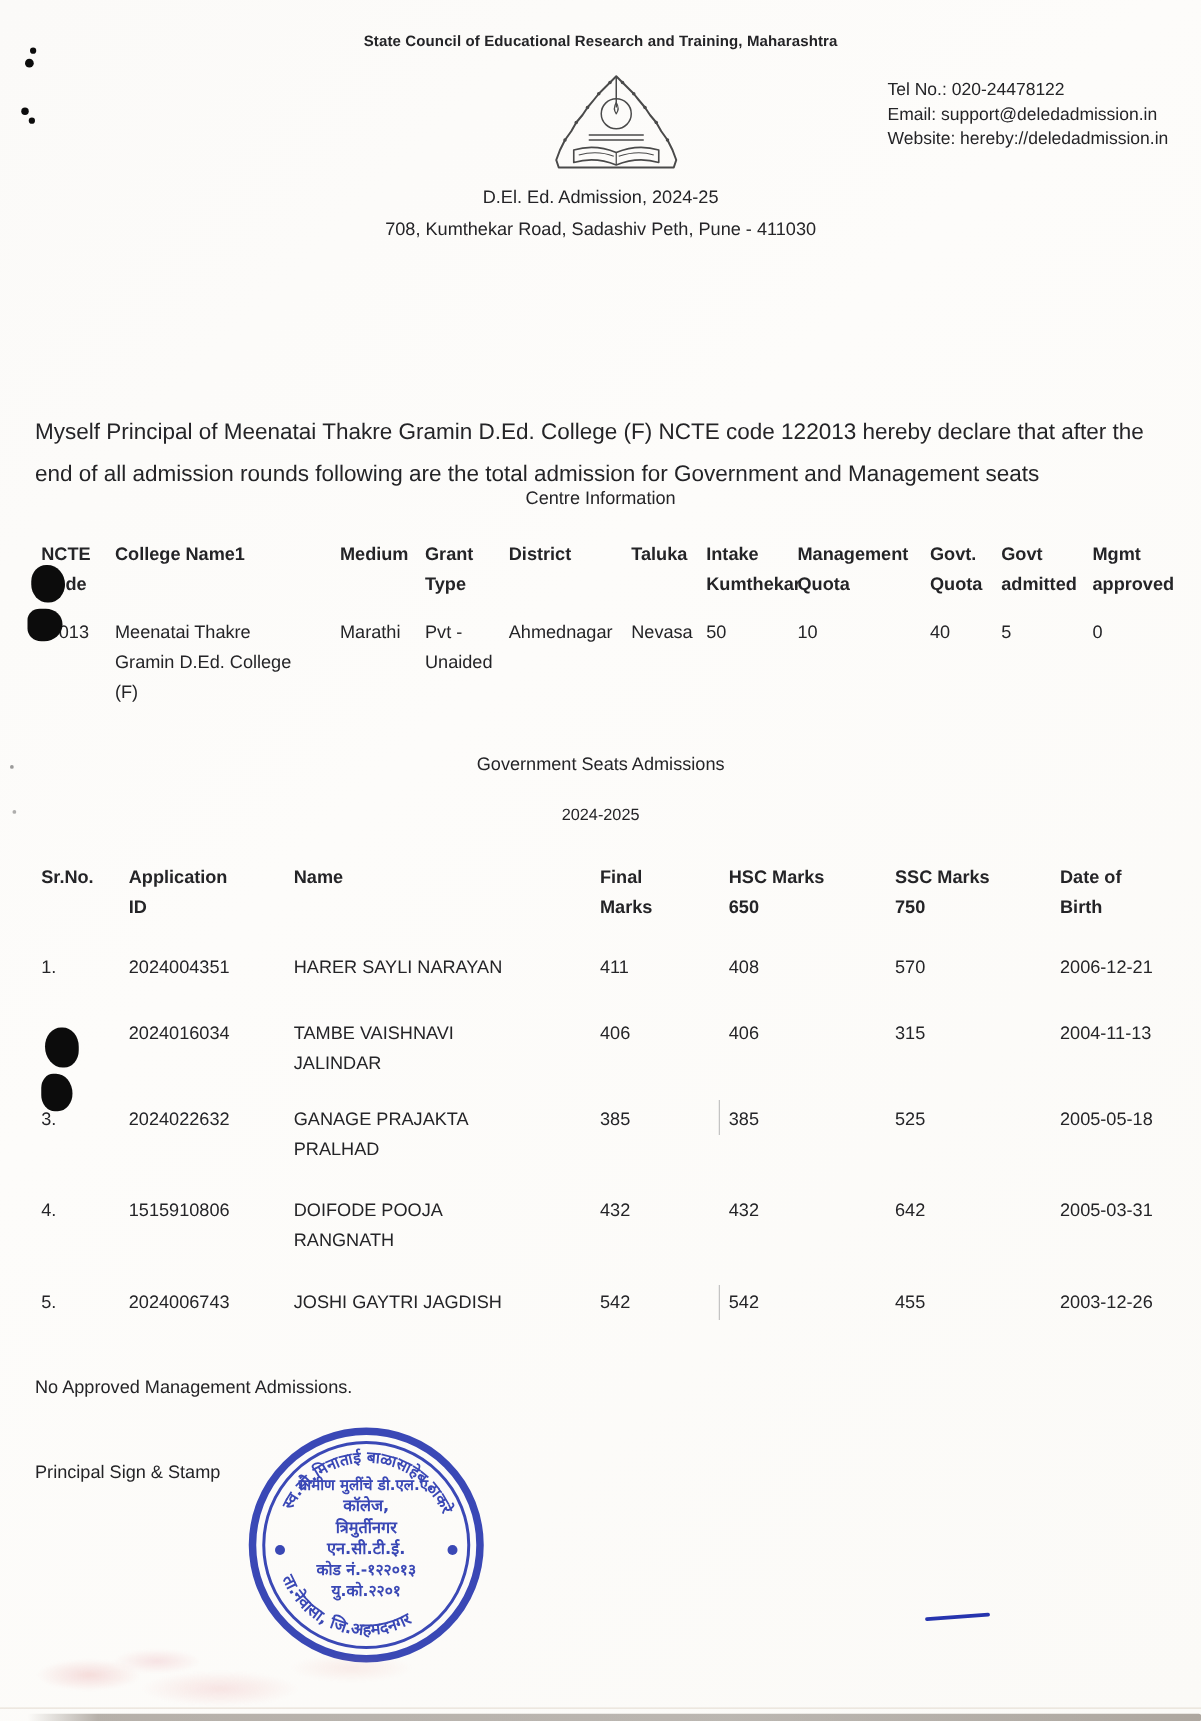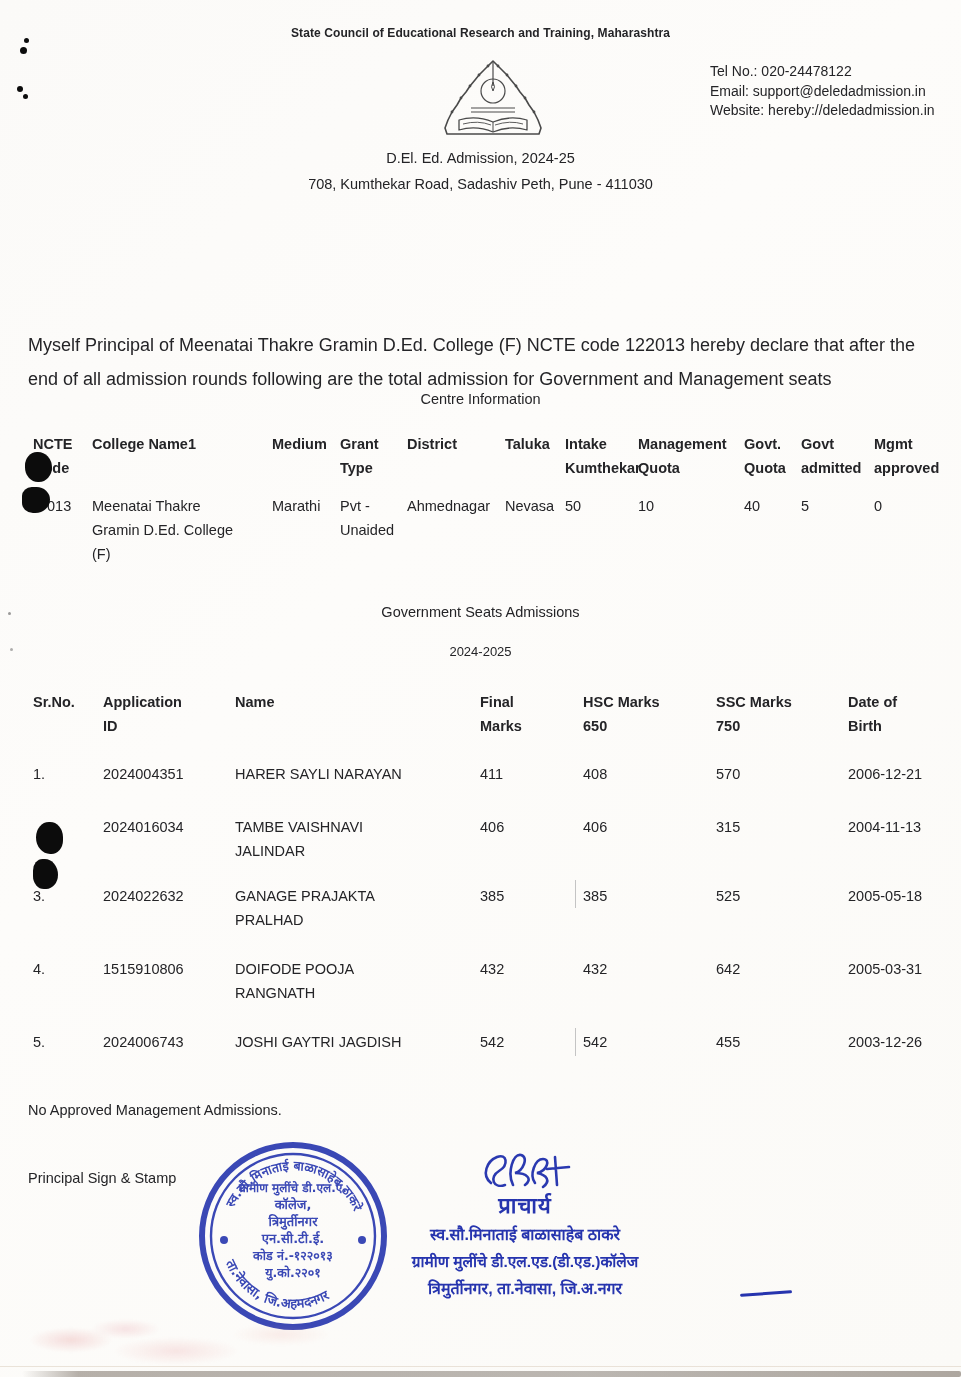--- a/index.html
+++ b/index.html
@@ -295,33 +295,19 @@
         <text x="96" y="52" font-size="12" text-anchor="middle">ग्रामीण मुलींचे डी.एल.ए.</text>
         <text x="96" y="69" font-size="13" text-anchor="middle">कॉलेज,</text>
         <text x="96" y="86" font-size="13" text-anchor="middle">त्रिमुर्तीनगर</text>
         <text x="96" y="103" font-size="13" text-anchor="middle">एन.सी.टी.ई.</text>
         <text x="96" y="120" font-size="12.5" text-anchor="middle">कोड नं.-१२२०१३</text>
         <text x="96" y="137" font-size="12.5" text-anchor="middle">यु.को.२२०१</text>
       </g>
     </svg>
   </div>
 
-  <div class="abs" id="blue-block">
-    <svg width="96" height="50" viewBox="0 0 96 50" style="display:block;margin:0 auto;">
-      <g stroke="#2a39b0" stroke-width="2.6" fill="none" stroke-linecap="round">
-        <path d="M14 38 C 4 30, 10 16, 20 12 C 30 8, 32 20, 22 26 C 12 32, 16 44, 28 40"></path>
-        <path d="M36 40 C 30 28, 36 8, 44 10 C 52 12, 46 26, 38 28 C 50 28, 56 34, 48 40"></path>
-        <path d="M58 38 C 52 30, 58 14, 66 14 C 74 14, 70 26, 60 28 C 70 30, 74 36, 66 42"></path>
-        <path d="M78 12 L 80 40 M 70 24 L 92 22"></path>
-      </g>
-    </svg>
-    <div class="l1">प्राचार्य</div>
-    <div class="l2">स्व.सौ.मिनाताई बाळासाहेब ठाकरे</div>
-    <div class="l3">ग्रामीण मुलींचे डी.एल.एड.(डी.एड.)कॉलेज</div>
-    <div class="l4">त्रिमुर्तीनगर, ता.नेवासा, जि.अ.नगर</div>
-  </div>
   <div class="abs" id="sig-underline"></div>
 
   <div class="abs" id="pink-smudge"></div>
   <div class="abs" id="bottom-faint"></div>
   <div class="abs" id="bottom-edge"></div>
 
 </div>
 
 </body></html>

